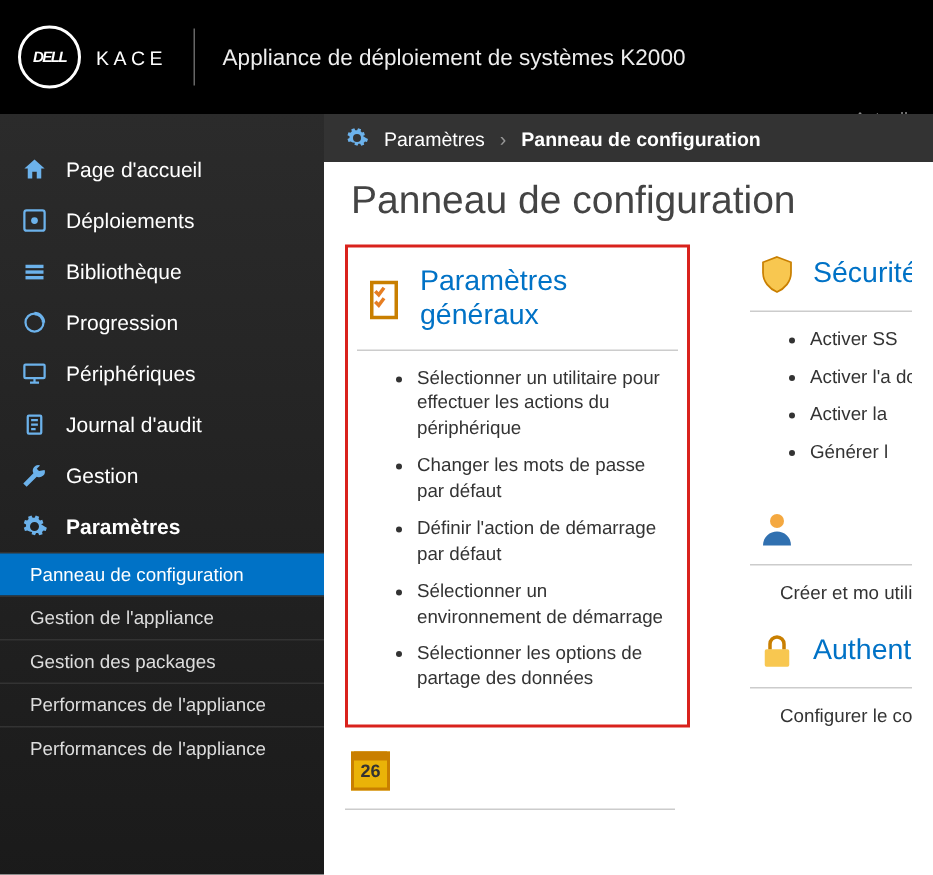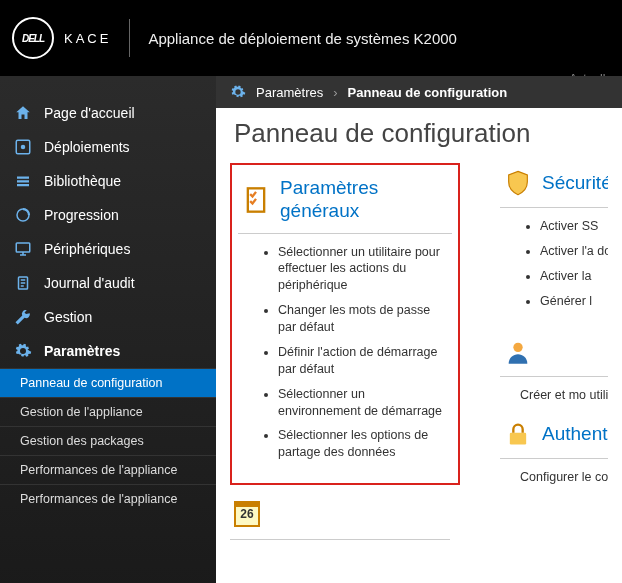--- a/index.html
+++ b/index.html
@@ -83,21 +83,21 @@
   .panel-head { display:flex; gap:10px; align-items:center; border-bottom:1px solid #ccc; padding:6px 4px 10px 4px;}
   .panel-head .picon { width:28px; height:28px; flex-shrink:0;}
   .panel-head h3 { color:#0072c6; font-weight:400; font-size:19px; line-height:1.2; }
   .panel ul { list-style: disc; padding: 10px 4px 4px 40px; color:#333; font-size:12.5px; }
   .panel ul li { margin-bottom: 8px; line-height:1.35; }
   .panel p { font-size:12.5px; color:#333; padding:10px 4px 0 20px; line-height:1.4;}
   .col2 { width: 120px; overflow: hidden; white-space: nowrap; }
   .col2 .panel { width: 200px; }
   .panel2 { margin-top: 10px; }
   svg { display:block; }
-  .cal-icon { width:26px;height:26px;border:2px solid #c97f00;background:#fef9c3;display:flex;align-items:center;justify-content:center;font-weight:bold;color:#333;font-size:12px;position:relative;}
+  .cal-icon { width:26px;height:26px;border:2px solid #c97f00;background:#eab308;display:flex;align-items:center;justify-content:center;font-weight:bold;color:#333;font-size:12px;position:relative;}
   .cal-icon:before{content:"";position:absolute;top:-2px;left:0;right:0;height:6px;background:#c97f00;}
 </style>
 </head>
 <body>
 
 <div class="topbar">
   <div class="logo">DELL</div>
   <div class="brand">KACE</div>
   <div class="vsep"></div>
   <div class="title">Appliance de déploiement de systèmes K2000</div>

